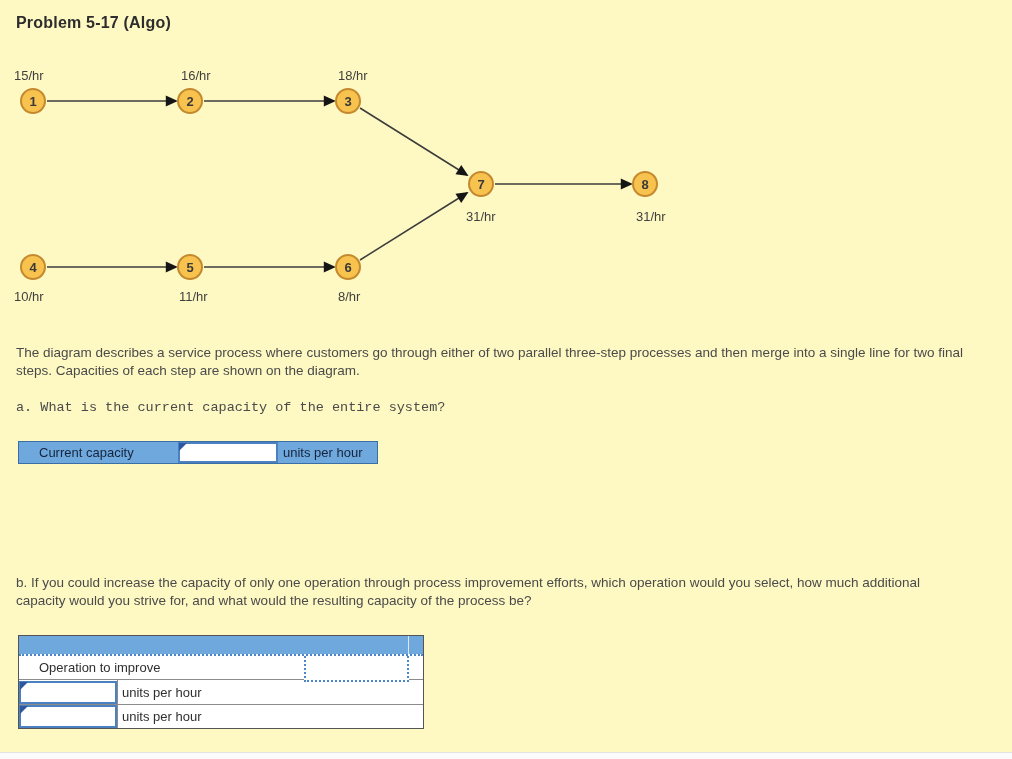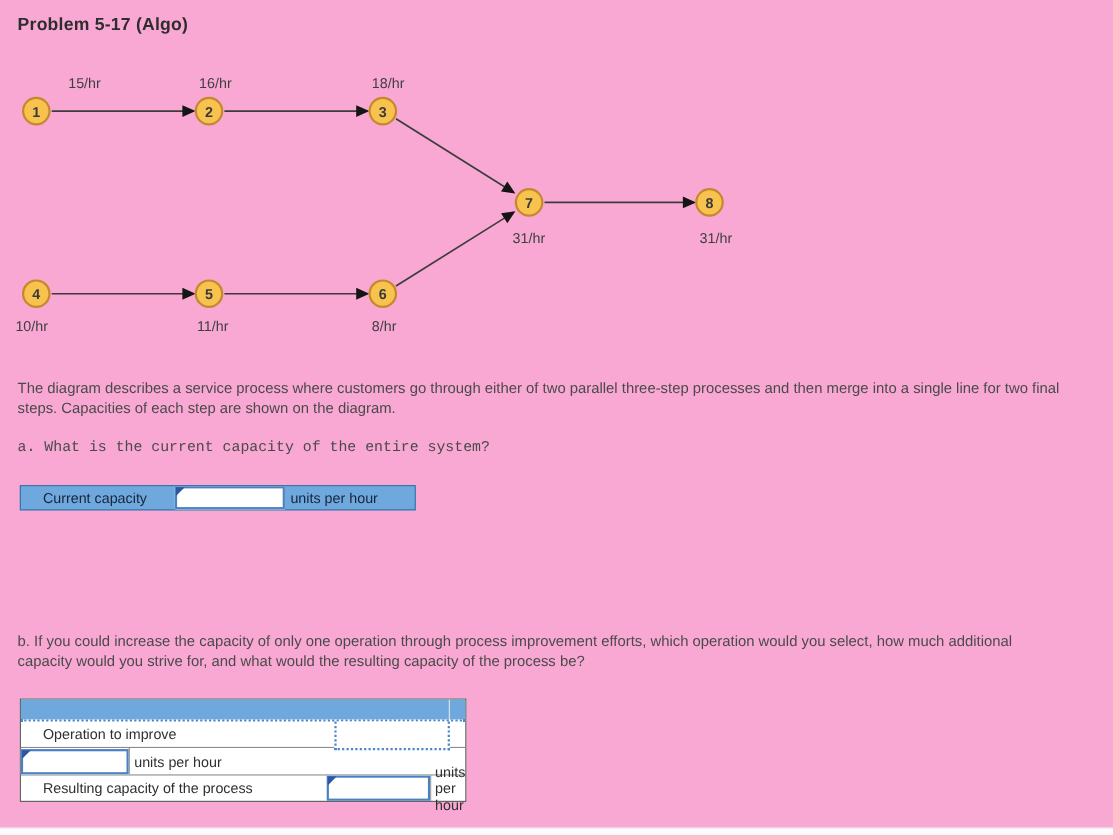--- a/index.html
+++ b/index.html
@@ -1,36 +1,36 @@
 <!DOCTYPE html>
 <html><head>
 <meta charset="utf-8">
 <style>
   * { margin:0; padding:0; box-sizing:border-box; }
   body { background:#ffffff; font-family:"Liberation Sans", sans-serif; }
-  .page { position:relative; width:1012px; height:759px; background:#f9a8d4; overflow:hidden; }
+  .page { position:relative; width:1012px; height:759px; background:#fef9c3; overflow:hidden; }
 
   .title { position:absolute; left:16px; top:14px; font-size:16px; font-weight:bold; color:#2d2d2d; letter-spacing:.2px; }
 
   
   .diagram { position:absolute; left:0; top:60px; width:700px; height:262px; }
   .edges { position:absolute; left:0; top:0; }
   .edges line { stroke:#3b3b3b; stroke-width:1.5; }
   .node { position:absolute; width:26px; height:26px; border-radius:50%;
           background:#F7C24E; border:2px solid #C4892E; color:#3a3a3a;
           font-size:13px; font-weight:bold; display:flex; align-items:center; justify-content:center; }
   .rate { position:absolute; font-size:13px; color:#3f3f3f; }
 
   .para { position:absolute; left:16px; font-size:13.5px; line-height:18px; color:#4a4a4a; }
   .q-prompt { position:absolute; left:16px; font-size:13.5px; color:#4a4a4a; }
 
   
   .cap-row { position:absolute; left:18px; top:441px; width:360px; height:23px;
              background:#6FA8DC; border:1px solid #3A6EA5; display:flex; align-items:center; }
-  .cap-label { width:140px; padding-left:20px; font-size:13px; color:#16243D; }
+  .cap-label { width:159px; padding-left:20px; font-size:13px; color:#16243D; }
   .answer-box { position:relative; width:100px; height:21px; background:#ffffff; }
   .answer-box input { position:absolute; inset:0; width:100%; height:100%;
                       border:2px solid #4B81C0; background:#ffffff; outline:none;
                       font-family:"Liberation Sans", sans-serif; font-size:13px; padding:0 4px; }
   .corner-flag { position:absolute; top:1px; left:1px; width:0; height:0;
                  border-top:8px solid #2B57A3; border-right:8px solid transparent; z-index:2; }
   .cap-units { margin-left:5px; font-size:13px; color:#16243D; }
 
   
   .qtable { position:absolute; left:18px; top:635px; width:406px; border:1px solid #555555; background:#ffffff; }
@@ -91,21 +91,21 @@
     <div class="node" style="left:335px; top:194px;">
         <span>6</span>
       </div>
     <div class="node" style="left:468px; top:111px;">
         <span>7</span>
       </div>
     <div class="node" style="left:632px; top:111px;">
         <span>8</span>
       </div>
 
-    <div class="rate" style="left:14px;  top:8px;margin-left:48px;">15/hr</div>
+    <div class="rate" style="left:14px;  top:8px;">15/hr</div>
     <div class="rate" style="left:181px; top:8px;">16/hr</div>
     <div class="rate" style="left:338px; top:8px;">18/hr</div>
     <div class="rate" style="left:14px;  top:229px;">10/hr</div>
     <div class="rate" style="left:179px; top:229px;">11/hr</div>
     <div class="rate" style="left:338px; top:229px;">8/hr</div>
     <div class="rate" style="left:466px; top:149px;">31/hr</div>
     <div class="rate" style="left:636px; top:149px;">31/hr</div>
   </div>
 
   <div class="para" style="top:344px; width:952px;">The diagram describes a service process where customers go through either of two parallel three-step processes and then merge into a single line for two final steps. Capacities of each step are shown on the diagram.</div>
@@ -136,21 +136,20 @@
 
     <div class="qt-row">
       <div class="answer-box">
         <div class="corner-flag"></div>
         <input type="text" value="" style="">
       </div>
       <div class="units-cell">units per hour</div>
     </div>
 
     <div class="qt-row" style="height:24px;">
-      <div class="row-label">Resulting capacity of the process</div>
       <div class="answer-box">
         <div class="corner-flag"></div>
         <input type="text" value="" style="">
       </div>
       <div class="units-cell">units per hour</div>
     </div>
   </div>
 
   <div class="page-divider"></div>
   <div class="page-foot"></div>

